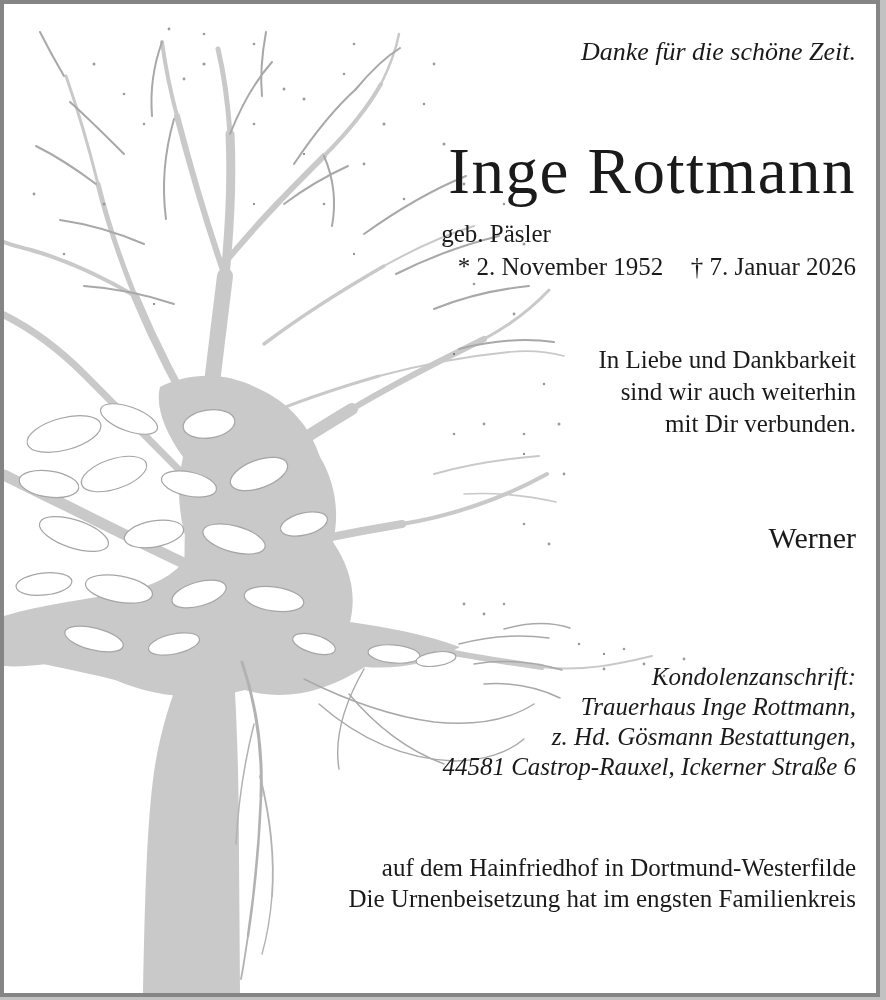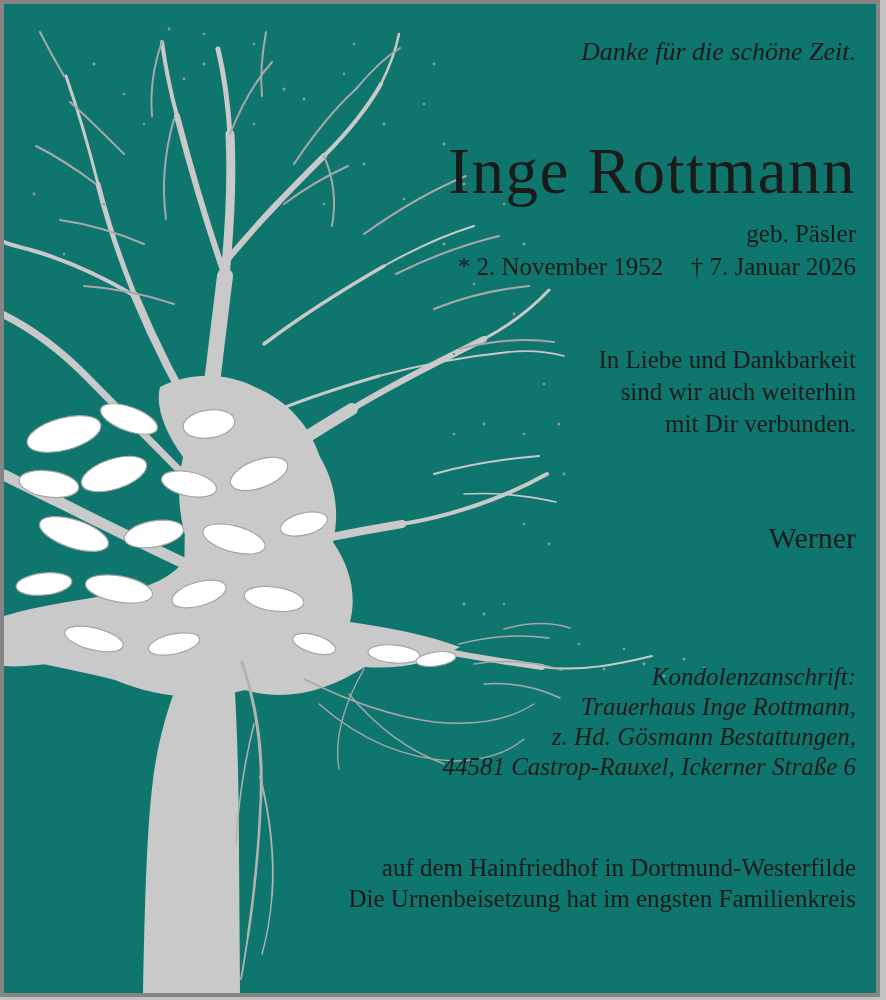--- a/index.html
+++ b/index.html
@@ -1,24 +1,24 @@
 <!DOCTYPE html>
 <html lang="de"><head>
 <meta charset="utf-8">
 <style>
   html,body{margin:0;padding:0;background:#ffffff;}
   .sheet{position:relative;width:886px;height:1000px;background:#c2c2c2;overflow:hidden;
          font-family:"Liberation Serif", serif;}
   .page{position:absolute;left:0;top:0;width:880px;height:997px;box-sizing:border-box;
-        border:4px solid #858585;background:#0f766e;overflow:hidden;}
+        border:4px solid #858585;background:#ffffff;overflow:hidden;}
   .tree{position:absolute;left:0;top:0;width:872px;height:989px;}
   .blk{position:absolute;right:20px;width:720px;text-align:right;color:#1a1a1a;}
   .quote{top:32px;font-size:26px;font-style:italic;line-height:32px;}
   .name{top:138px;font-size:65px;letter-spacing:1.5px;line-height:58px;}
-  .maiden{top:214px;font-size:25px;line-height:31px;}
+  .maiden{top:214px;font-size:25px;line-height:31px;text-align:center;}
   .dates{top:247px;font-size:25px;line-height:31px;}
   .dates .death{margin-left:1.1em;}
   .tribute{top:340px;font-size:25px;line-height:32px;}
   .mourners{top:514px;font-size:30px;line-height:39px;}
   .condolence{top:658px;font-size:25px;line-height:30px;font-style:italic;}
   .burial{top:848px;font-size:25px;line-height:31px;}
 </style>
 </head>
 <body>
 

